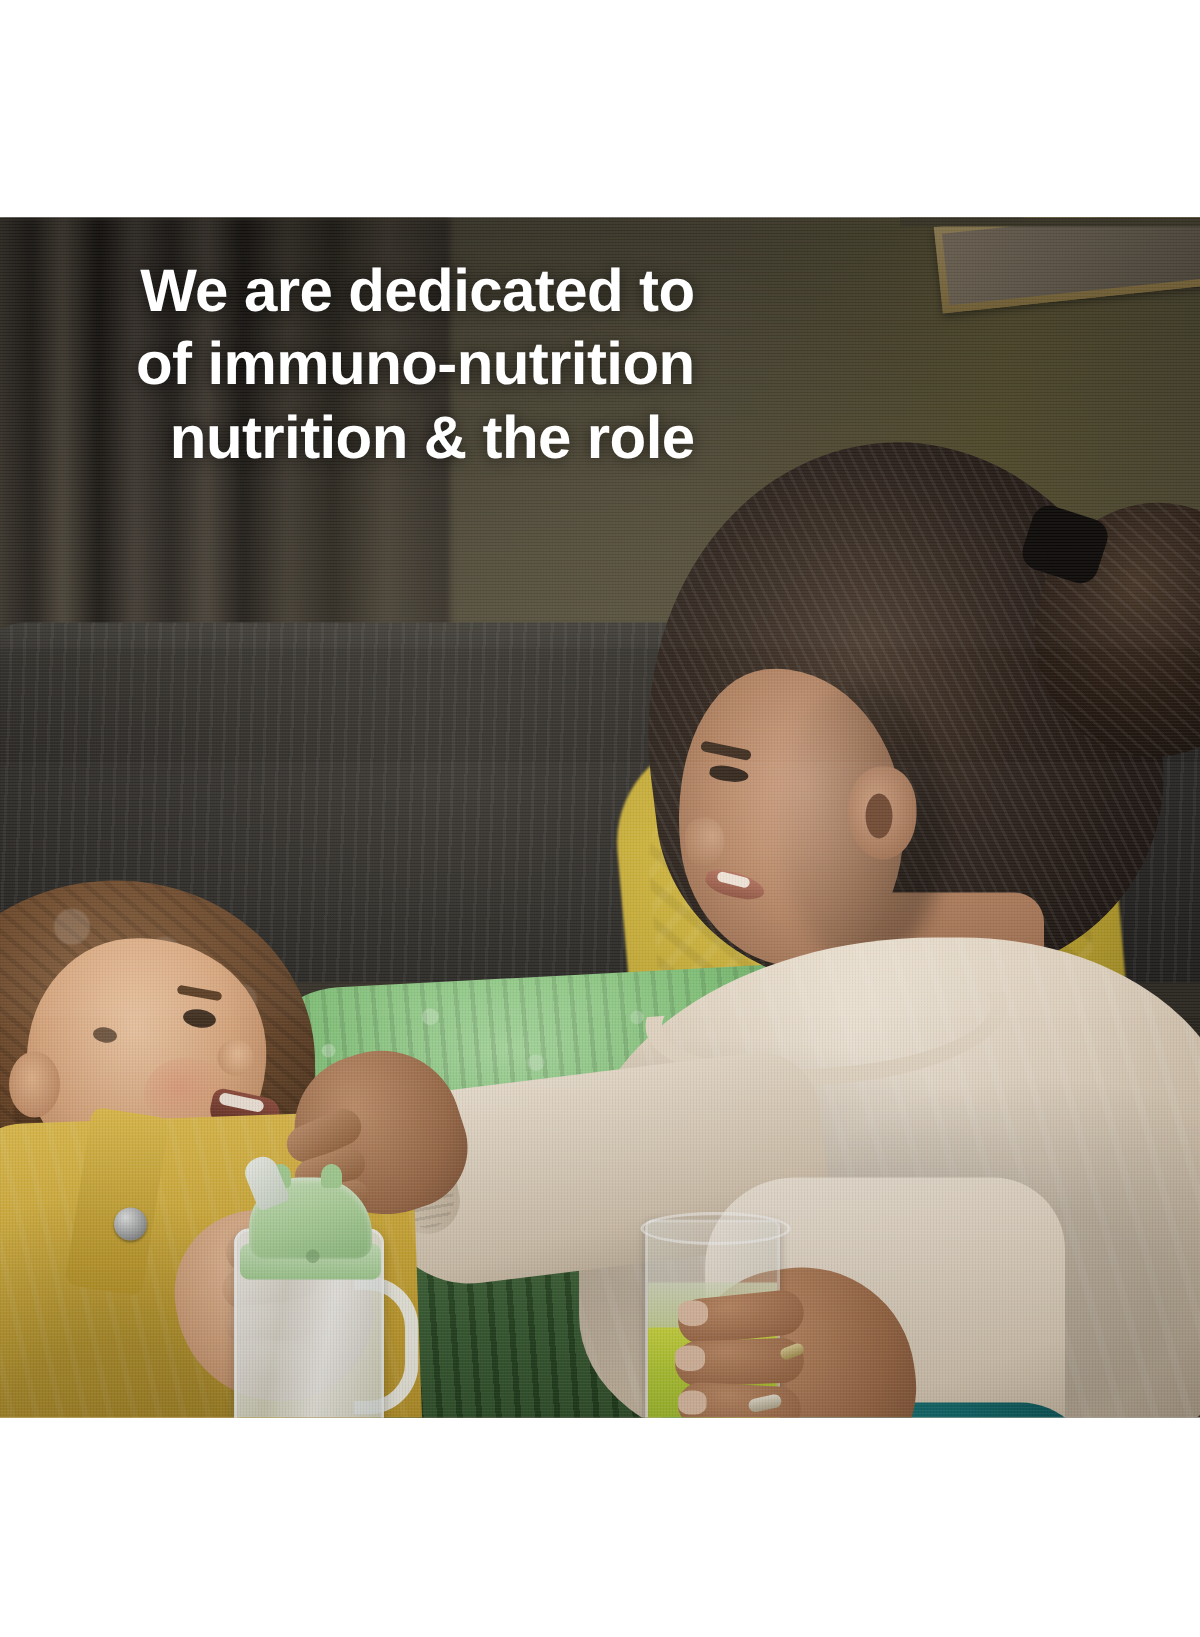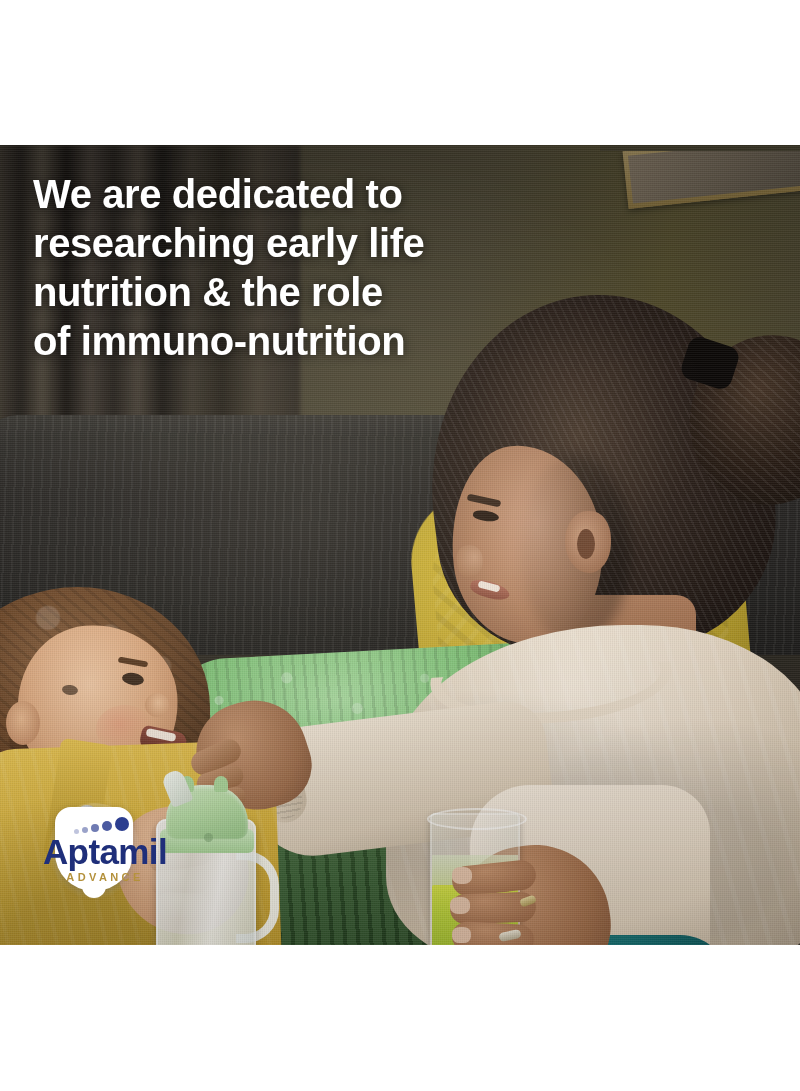--- a/index.html
+++ b/index.html
@@ -277,21 +277,21 @@
         linear-gradient(180deg,rgba(0,0,0,.30) 0%,rgba(0,0,0,.06) 28%,rgba(0,0,0,0) 52%,rgba(0,0,0,.14) 100%);
       z-index:40;pointer-events:none;}
   .grain{position:absolute;inset:0;z-index:41;pointer-events:none;opacity:.10;
       background-image:
         repeating-linear-gradient(0deg,rgba(255,255,255,.5) 0 1px,transparent 1px 2px),
         repeating-linear-gradient(90deg,rgba(0,0,0,.5) 0 1px,transparent 1px 2px);}
 
   
   #headline{position:absolute;left:33px;top:170px;width:430px;z-index:60;
       color:#ffffff;font-size:40px;line-height:49px;font-weight:bold;
-      letter-spacing:-.4px;text-shadow:0 1px 10px rgba(0,0,0,.55);}
+      letter-spacing:-.4px;text-shadow:0 1px 10px rgba(0,0,0,.55);text-align:right;}
   #headline div{white-space:nowrap;}
 
   
   #logo{position:absolute;left:30px;top:803px;width:150px;height:96px;z-index:70;}
   .shield{position:absolute;left:25px;top:4px;width:78px;height:84px;
       background:#ffffff;border-radius:16px 16px 38px 38px;
       box-shadow:0 2px 7px rgba(0,0,0,.22);}
   .shield::after{content:"";position:absolute;left:50%;bottom:-7px;margin-left:-12px;
       width:24px;height:22px;background:#ffffff;border-radius:0 0 13px 13px;}
   .shield-soft{position:absolute;left:18px;top:0px;width:92px;height:96px;
@@ -409,32 +409,18 @@
     <div class="b-finger" style="left:148px;top:698px;width:64px;height:26px;transform:rotate(-10deg);"></div>
     <div class="b-finger" style="left:150px;top:724px;width:60px;height:25px;transform:rotate(-4deg);"></div>
     <div class="b-finger" style="left:156px;top:748px;width:54px;height:24px;transform:rotate(3deg);"></div>
 
     <div class="grade"></div>
     <div class="grain"></div>
   </div>
 
   <div id="headline">
     <div>We are dedicated to</div>
-    <div>researching early life</div>
+    <div>of immuno-nutrition</div>
     <div>nutrition &amp; the role</div>
-    <div>of immuno-nutrition</div>
   </div>
 
-  <div id="logo">
-    <div class="shield-soft"></div>
-    <div class="shield"></div>
-    <div class="dots">
-      <i class="d1"></i>
-      <i class="d2"></i>
-      <i class="d3"></i>
-      <i class="d4"></i>
-      <i class="d5"></i>
-    </div>
-    <div class="brand">Aptamil</div>
-    <div class="sub">ADVANCE</div>
-  </div>
 
 </div>
 
 </body></html>

